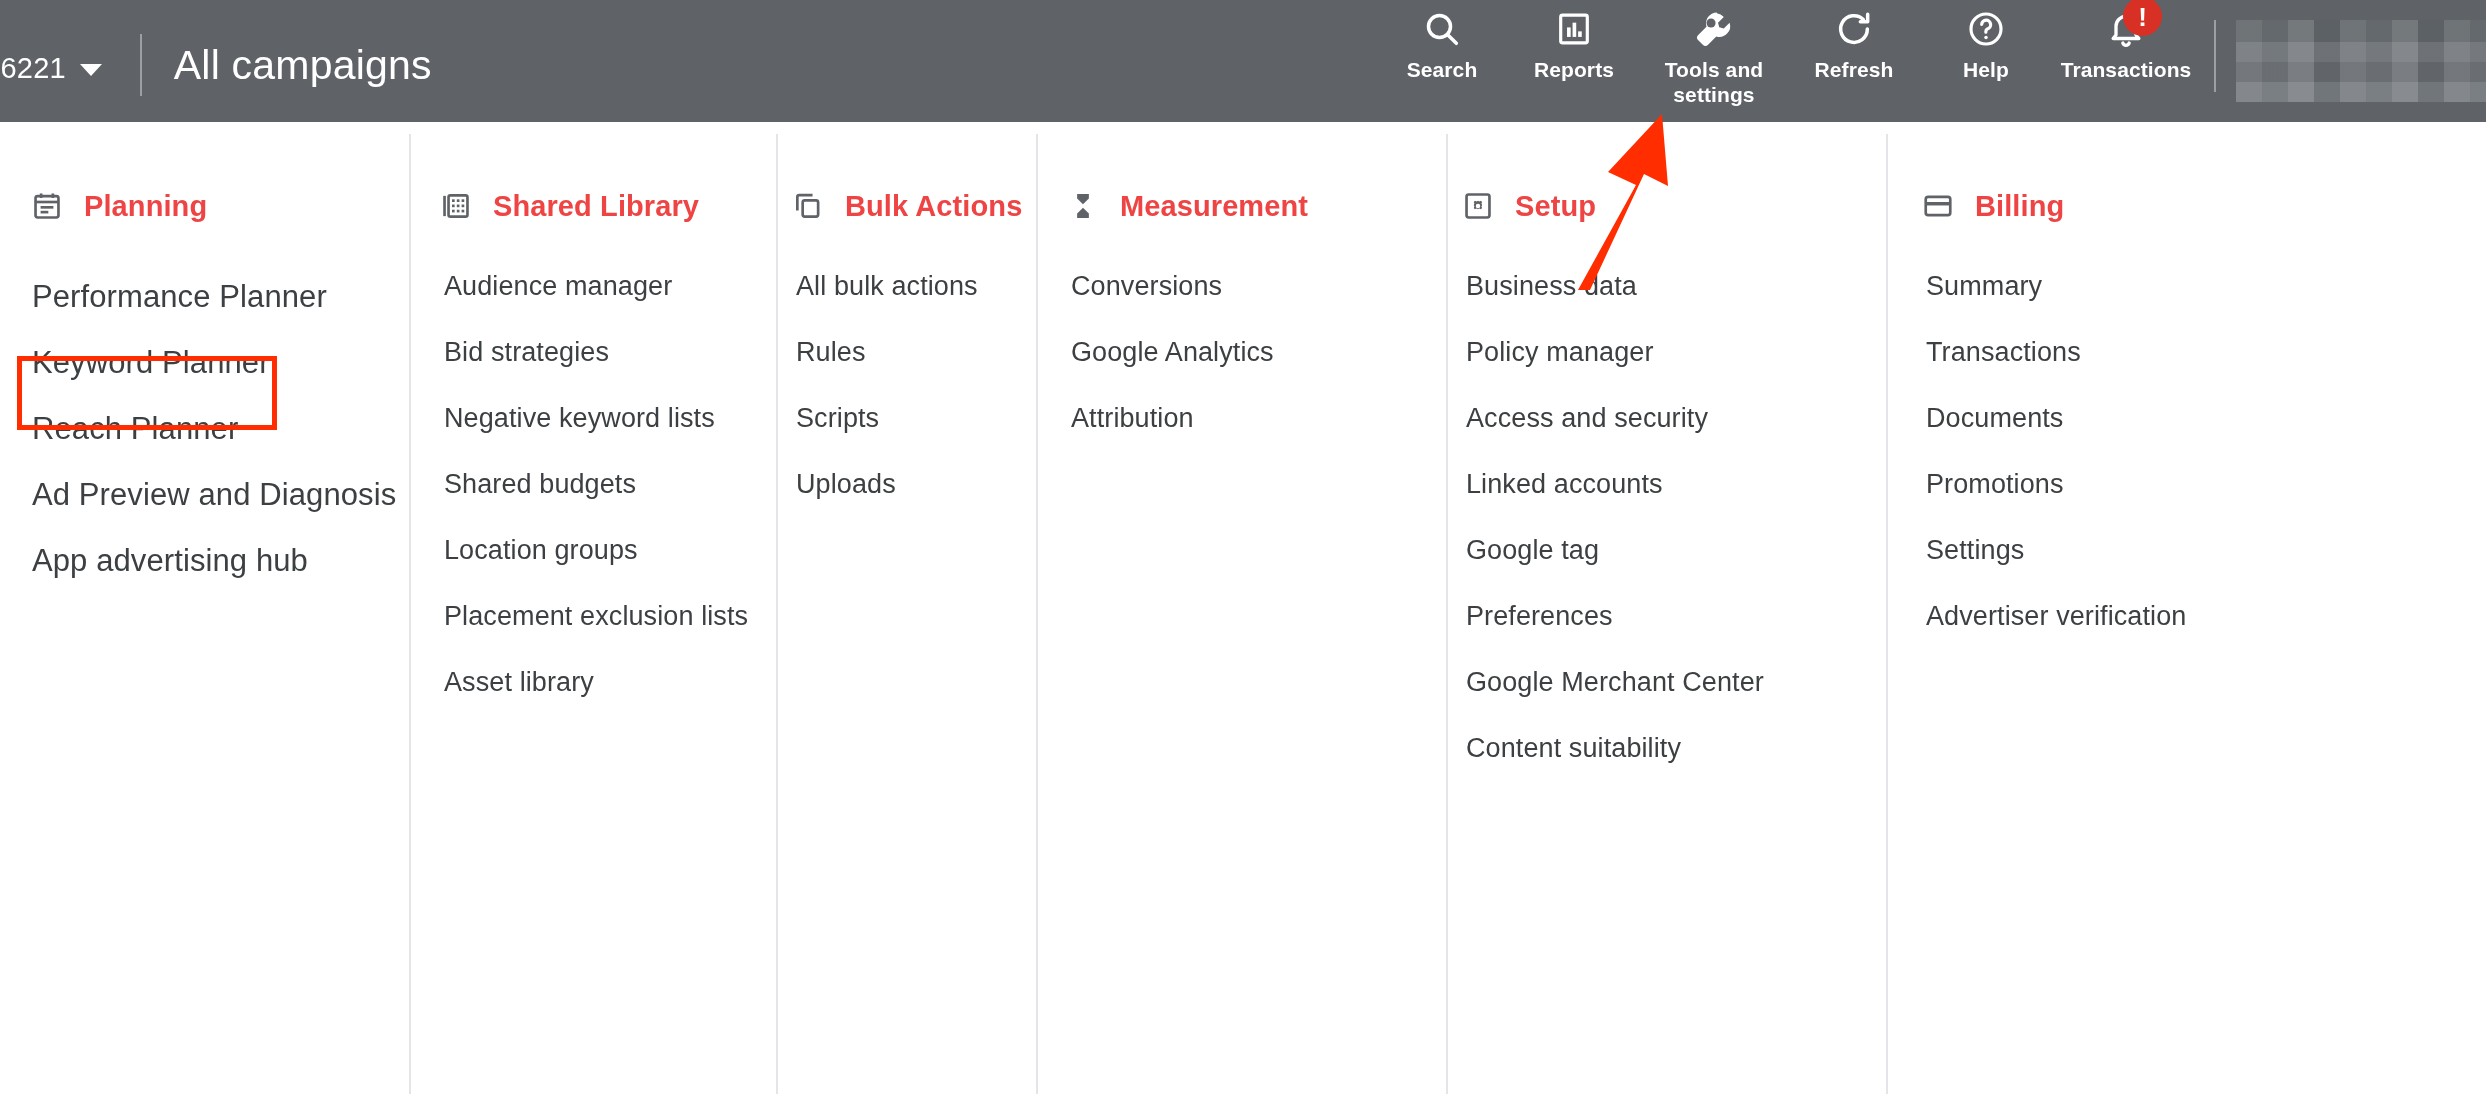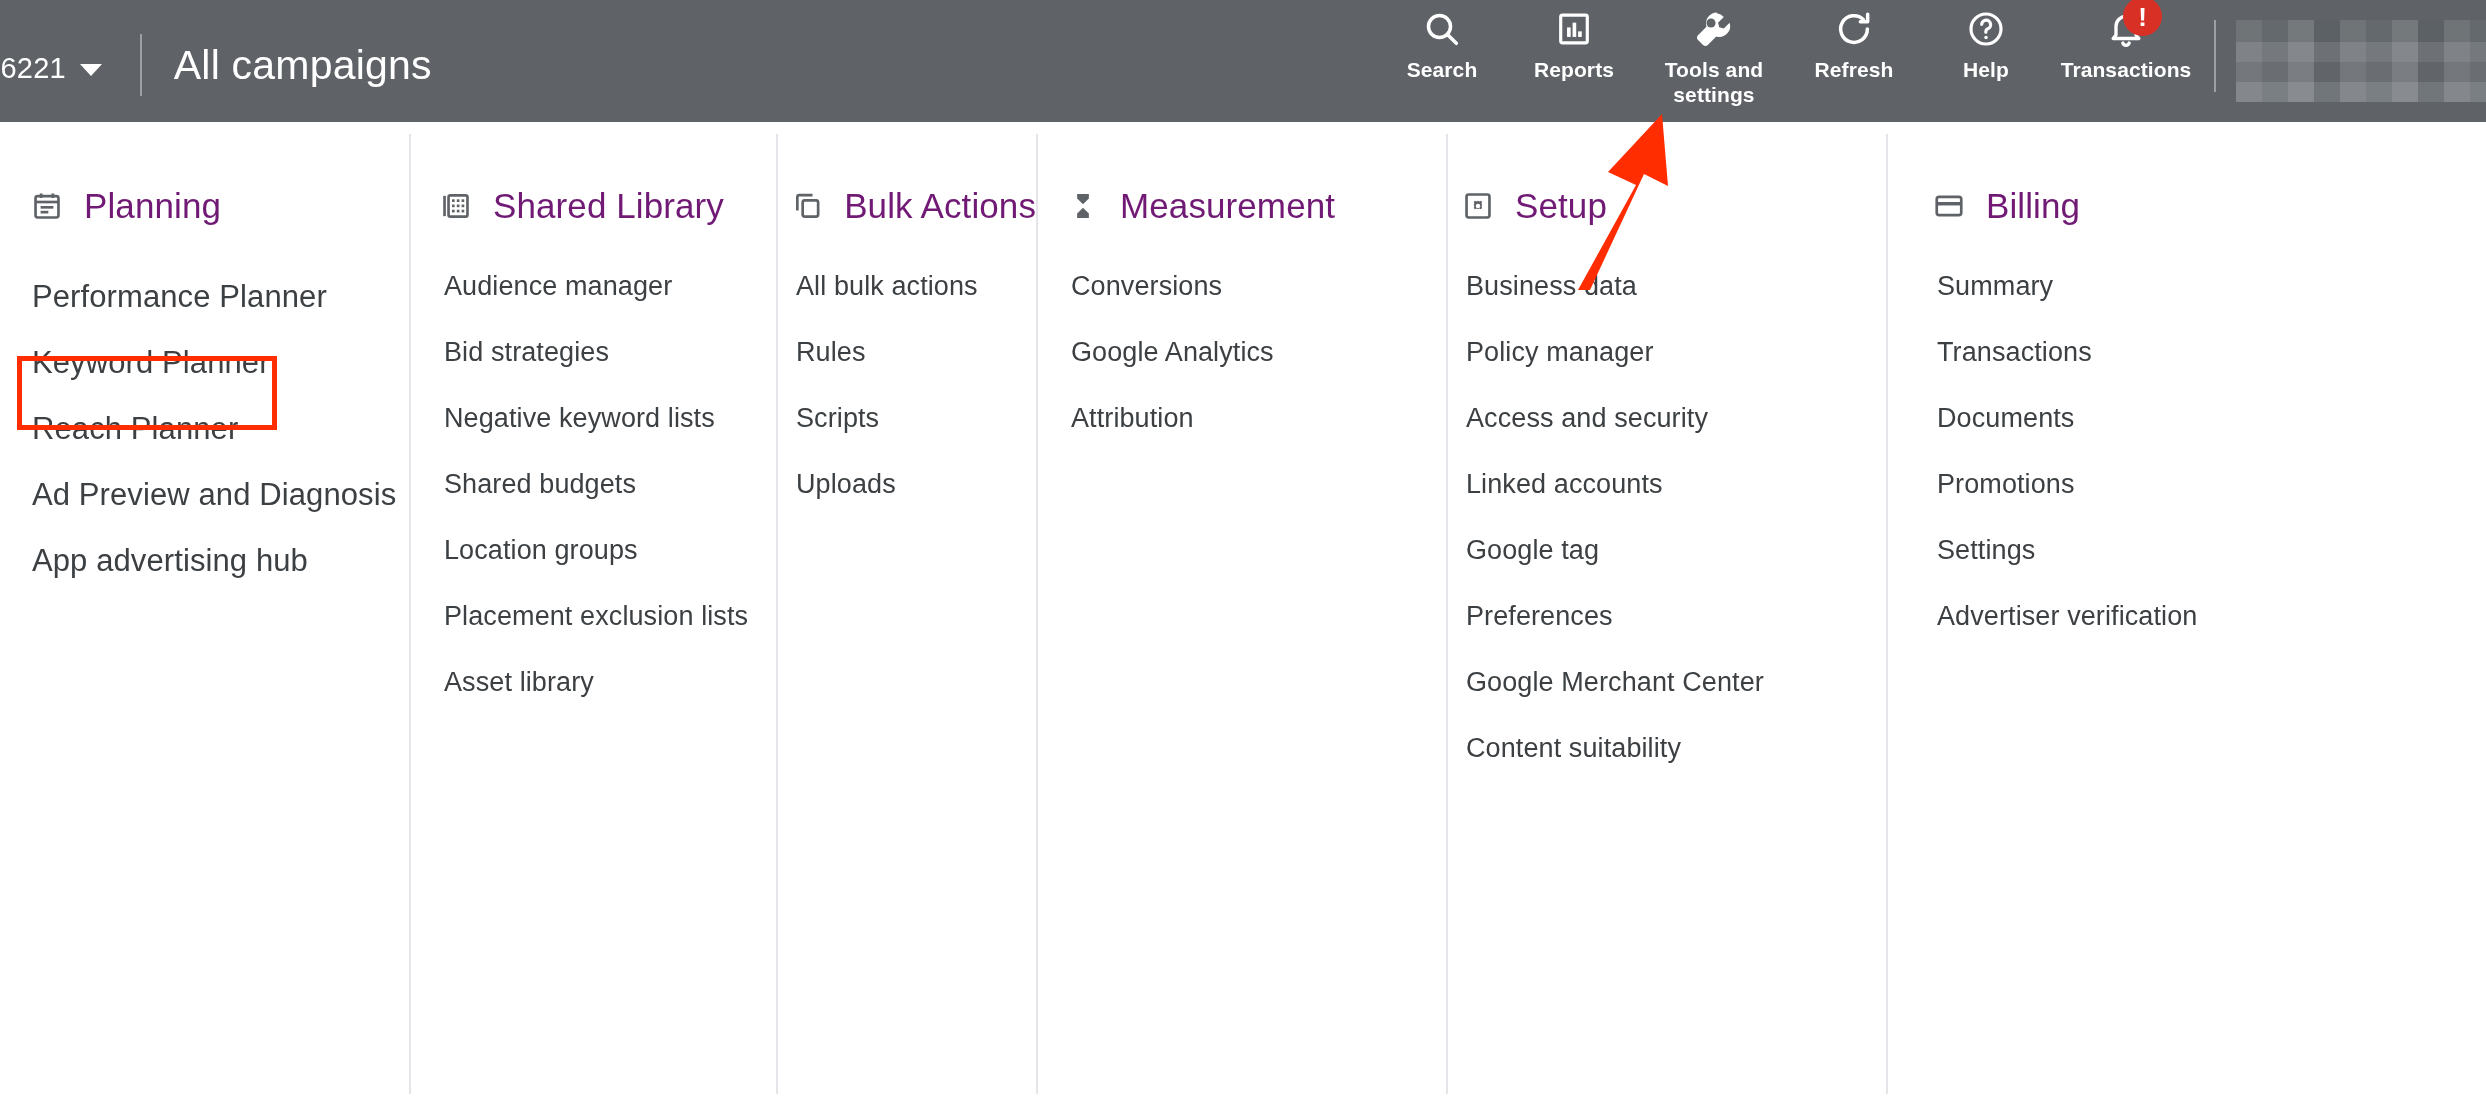--- a/index.html
+++ b/index.html
@@ -120,30 +120,30 @@
     content: "";
     position: absolute; left: 0; top: 12px;
     width: 2px; height: 960px;
     background: #e3e5e8;
   }
   .col-planning { width: 409px; padding-left: 30px; }
   .col-shared   { width: 367px; padding-left: 30px; }
   .col-bulk     { width: 260px; padding-left: 15px; }
   .col-measure  { width: 410px; padding-left: 30px; }
   .col-setup    { width: 440px; padding-left: 15px; }
-  .col-billing  { width: 562px; padding-left: 46px; }
+  .col-billing  { width: 562px; padding-left: 35px; }
 
   .col-head {
     display: flex; align-items: center;
     gap: 20px;
     margin-bottom: 14px;
     height: 44px;
   }
   .col-head .ch-label {
-    font-size: 35px; font-weight: 400; color: #701a75;
+    font-size: 29px; font-weight: 700; color: #ef4444;
     letter-spacing: 0.1px; white-space: nowrap;
   }
   .col-icon { width: 34px; height: 34px; display: flex; align-items: center; justify-content: center; }
 
   .menu-item {
     display: block;
     font-size: 27px; color: #3c4043;
     letter-spacing: 0.1px;
     white-space: nowrap;
     height: 66px; line-height: 66px;

